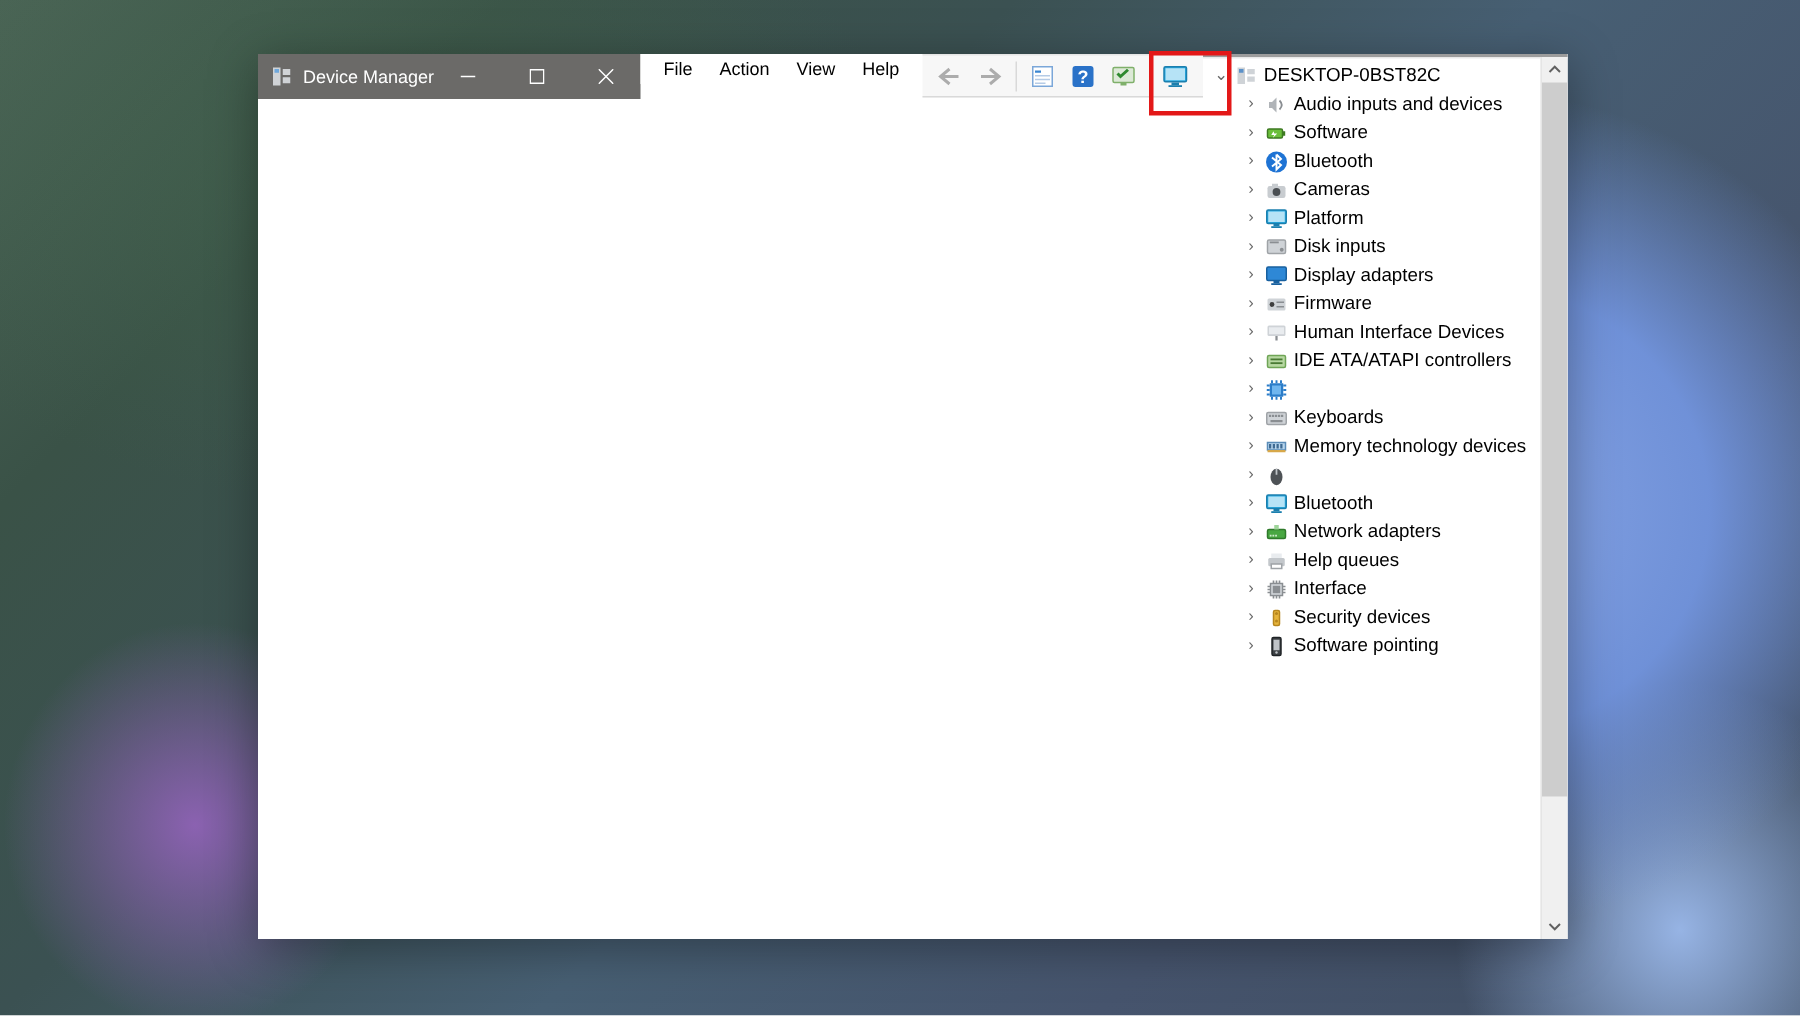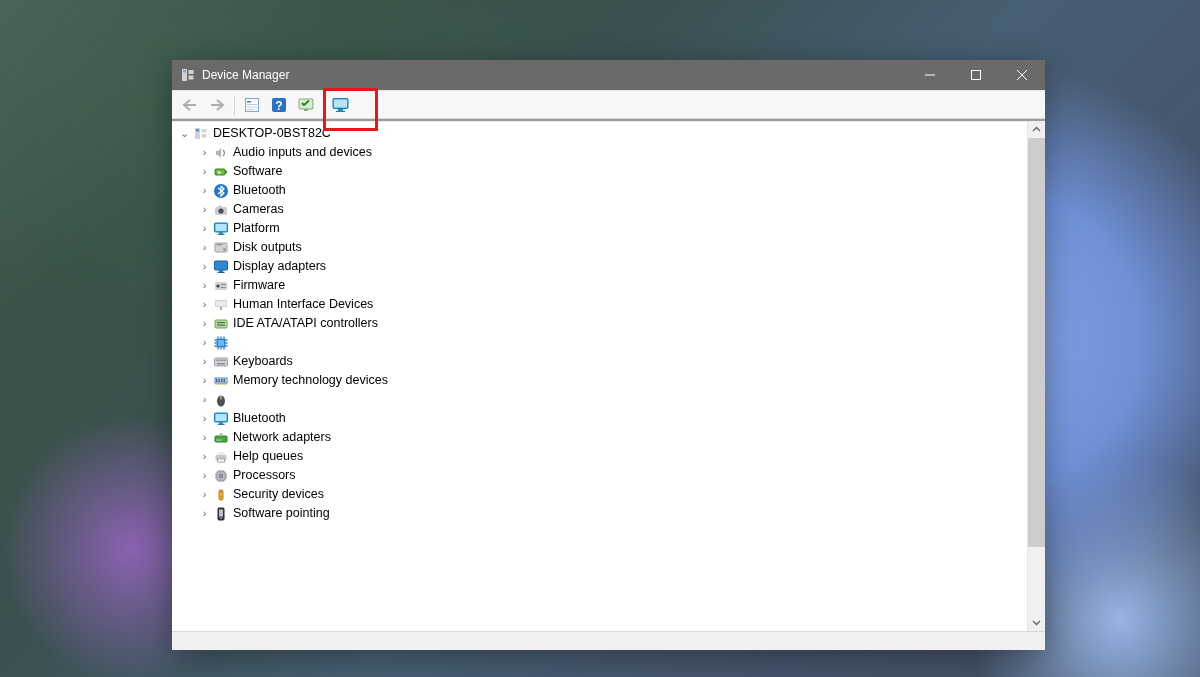--- a/index.html
+++ b/index.html
@@ -6,23 +6,23 @@
   .desktop{
     position:relative;width:1200px;height:677px;
     background:
       radial-gradient(ellipse 420px 400px at 980px 340px, rgba(135,165,230,.98) 0%, rgba(115,150,225,.92) 38%, rgba(80,115,190,0) 70%),
       radial-gradient(ellipse 170px 180px at 130px 550px, rgba(150,100,190,.88) 0%, rgba(130,90,170,0) 75%),
       radial-gradient(ellipse 500px 300px at 250px 120px, rgba(70,110,80,.35) 0%, rgba(60,95,70,0) 72%),
       radial-gradient(ellipse 200px 220px at 1120px 620px, rgba(155,185,235,.95) 0%, rgba(120,150,210,0) 75%),
       linear-gradient(135deg,#4a6455 0%,#3a5247 18%,#3b5152 36%,#475f73 55%,#46546d 75%,#3f4e61 100%);
   }
   .window{
-    position:absolute;left:172px;top:60px;width:873px;height:590px;
+    position:absolute;left:172px;top:36px;width:873px;height:590px;
     background:#fff;box-shadow:0 6px 30px rgba(0,0,0,.35);
-    display:flex;flex-direction:column;
+    display:flex;flex-direction:row;
   }
   .titlebar{
     height:30px;background:#6b6a68;color:#fff;display:flex;align-items:center;
   }
   .title-icon{width:16px;height:16px;margin:0 6px 0 8px;display:flex;align-items:center;justify-content:center;}
   .title-text{font-size:12px;}
   .spacer{flex:1;}
   .win-ctl{display:flex;height:100%;}
   .win-btn{width:46px;height:100%;display:flex;align-items:center;justify-content:center;color:#fff;}
   .win-btn svg{width:10px;height:10px;}
@@ -86,20 +86,26 @@
             </svg>
           </div>
         <div class="win-btn">
             <svg viewBox="0 0 10 10">
               <path d="M0 0 L10 10 M10 0 L0 10" stroke="#fff" stroke-width="1"></path>
             </svg>
           </div>
       </div>
     </div>
 
+    <div class="menubar">
+      <div class="menu-item">File</div>
+      <div class="menu-item">Action</div>
+      <div class="menu-item">View</div>
+      <div class="menu-item">Help</div>
+    </div>
 
     <div class="toolbar">
       <div class="tb-btn disabled">
         <svg width="16" height="14" viewBox="0 0 16 14">
             <path d="M8 2 L2 7 L8 12 M2 7 H14" fill="none" stroke="#707070" stroke-width="2"></path>
           </svg>
       </div>
       <div class="tb-btn disabled">
         <svg width="16" height="14" viewBox="0 0 16 14">
             <path d="M8 2 L14 7 L8 12 M14 7 H2" fill="none" stroke="#707070" stroke-width="2"></path>
@@ -211,21 +217,21 @@
           </div>
           <div class="node child">
             <span class="expander">›</span>
             <span class="n-icon">
               <svg width="16" height="16" viewBox="0 0 16 16">
                 <rect x="2" y="3" width="12" height="9" rx="1" fill="#cfd3d7" stroke="#9fa3a7"></rect>
                 <circle cx="11.5" cy="9.5" r="1.3" fill="#8a8e92"></circle>
                 <rect x="3.5" y="4" width="6" height="1.2" fill="#8a8e92"></rect>
               </svg>
             </span>
-            <span>Disk outputs</span>
+            <span>Disk inputs</span>
           </div>
           <div class="node child">
             <span class="expander">›</span>
             <span class="n-icon">
               <svg width="16" height="16" viewBox="0 0 16 16">
                 <rect x="1.5" y="2" width="13" height="9" rx="1" fill="#2e88d6" stroke="#18609f"></rect>
                 <rect x="6" y="11.3" width="4" height="1.5" fill="#18609f"></rect>
                 <rect x="4.5" y="12.8" width="7" height="1.2" fill="#18609f"></rect>
               </svg>
             </span>
@@ -361,21 +367,21 @@
             <span class="expander">›</span>
             <span class="n-icon">
               <svg width="16" height="16" viewBox="0 0 16 16">
                 <rect x="4" y="4" width="8" height="8" fill="#d4d8dc" stroke="#8a8e92"></rect>
                 <rect x="5.5" y="5.5" width="5" height="5" fill="#8a8e92"></rect>
                 <g stroke="#8a8e92" stroke-width="1.1">
                   <path d="M4 6 h-2 M4 8 h-2 M4 10 h-2 M12 6 h2 M12 8 h2 M12 10 h2 M6 4 v-2 M8 4 v-2 M10 4 v-2 M6 12 v2 M8 12 v2 M10 12 v2"></path>
                 </g>
               </svg>
             </span>
-            <span>Processors</span>
+            <span>Interface</span>
           </div>
           <div class="node child">
             <span class="expander">›</span>
             <span class="n-icon">
               <svg width="16" height="16" viewBox="0 0 16 16">
                 <rect x="6" y="3" width="4" height="10" rx="1" fill="#e6b43c" stroke="#b7861f"></rect>
                 <circle cx="8" cy="5" r="1" fill="#b7861f"></circle>
                 <circle cx="8" cy="10" r="1" fill="#b7861f"></circle>
               </svg>
             </span>

